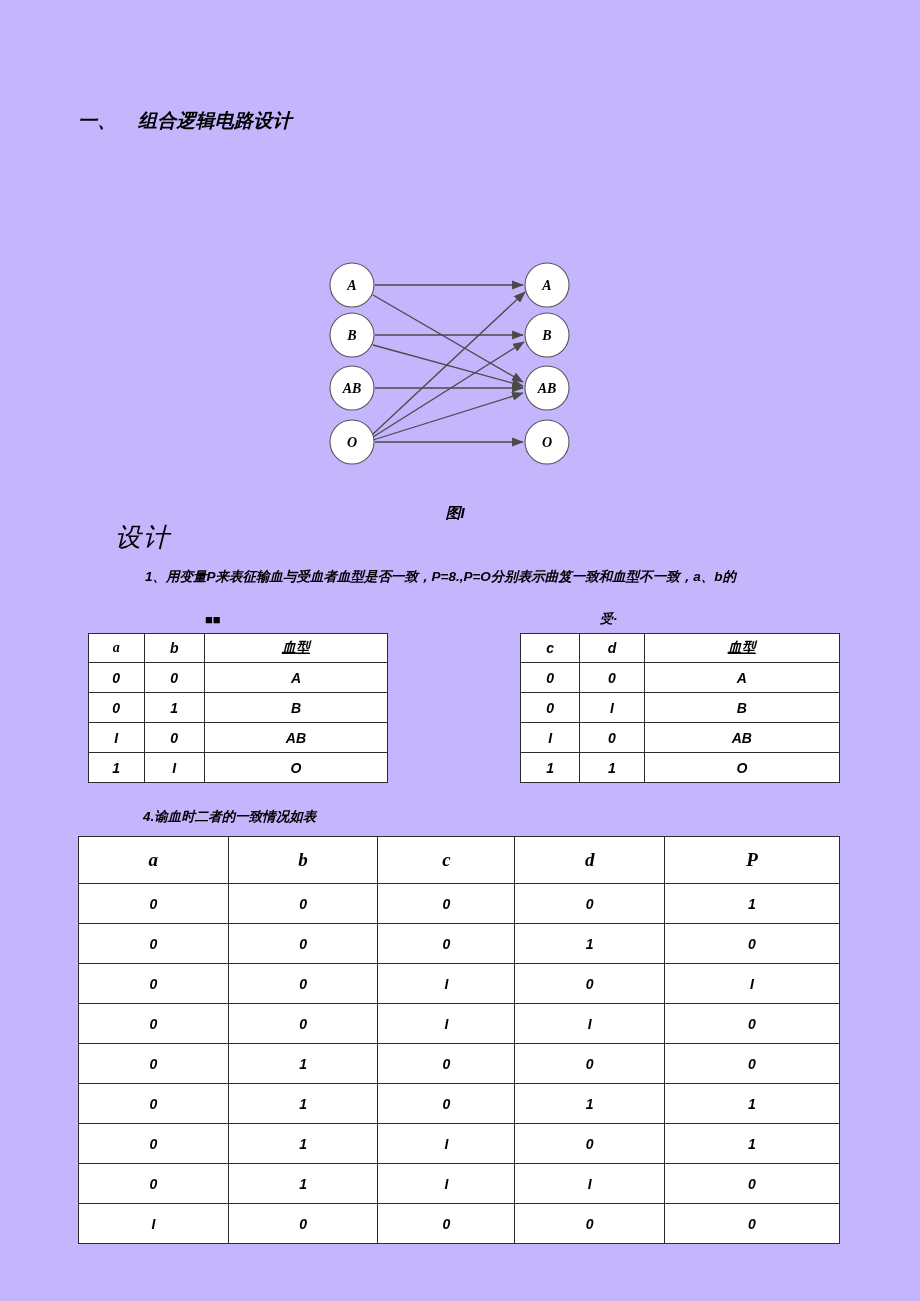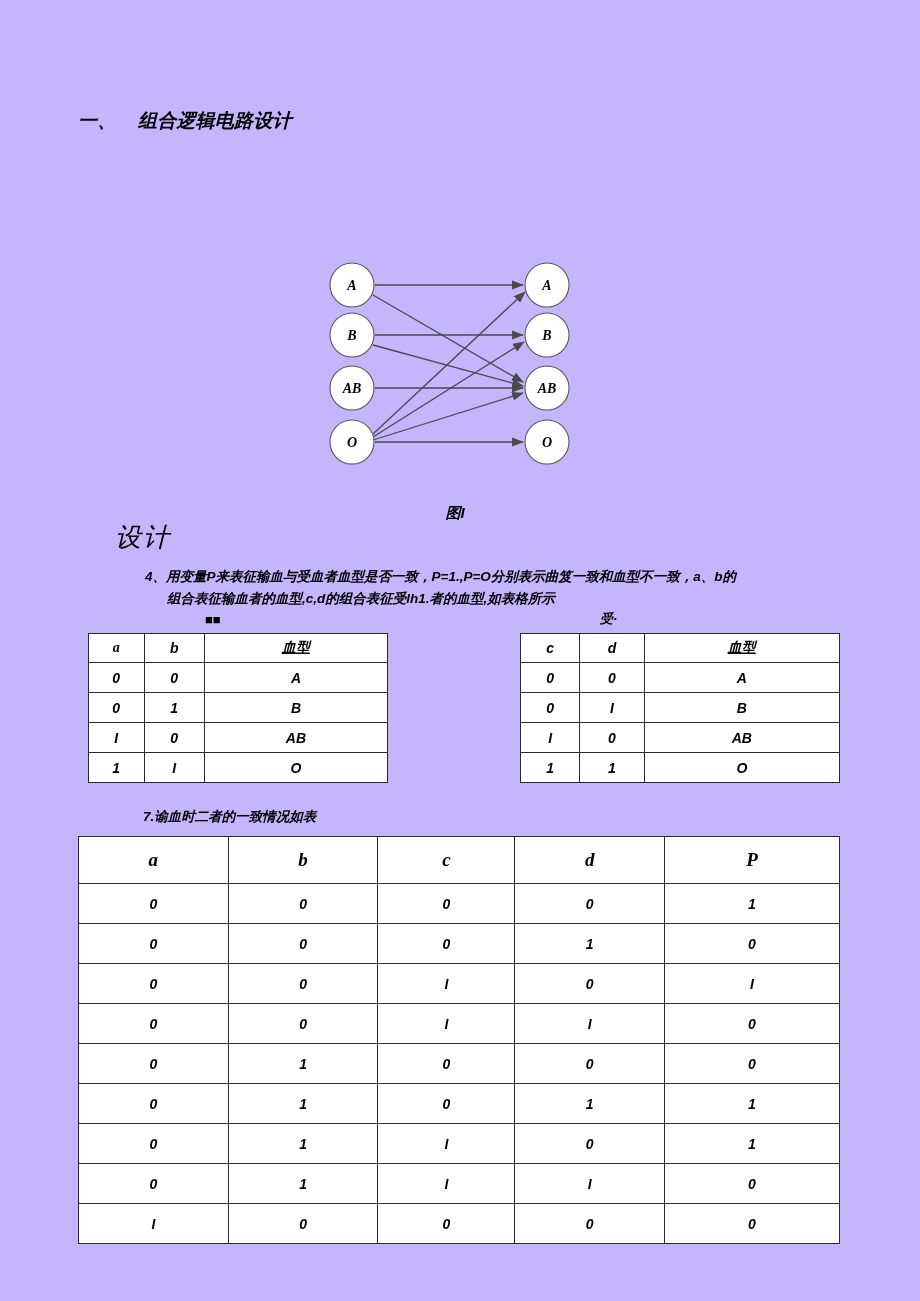--- a/index.html
+++ b/index.html
@@ -206,22 +206,21 @@
         <text x="222" y="185" text-anchor="middle" font-family="Liberation Serif, serif" font-size="14" font-weight="bold">O</text>
       </g>
     </svg>
   </div>
 
   <div class="fig-caption">图I</div>
 
   <div class="design-heading">设计</div>
 
   <div class="step1">
-    <span>4、用变量P来表征输血与受血者血型是否一致，P=1.,P=O分别表示曲笈一致和血型不一致，a、b的</span>
-    <span class="ln2">组合表征输血者的血型,c,d的组合表征受lh1.者的血型,如表格所示</span>
+    <span>1、用变量P来表征输血与受血者血型是否一致，P=8.,P=O分别表示曲笈一致和血型不一致，a、b的</span>
   </div>
 
   <div class="mini-caption" style="left:205px; top:612px;">■■</div>
 
   <table class="tbl tbl-left">
     <tbody>
         <tr>
       <td class="hdr hdr-a">a</td>
       <td class="hdr hdr-plain">b</td>
       <td class="hdr"><span class="under">血型</span></td>
@@ -274,21 +273,21 @@
       <td>AB</td>
     </tr>
     <tr>
       <td>1</td>
       <td>1</td>
       <td>O</td>
     </tr>
   </tbody>
     </table>
 
-  <div class="step2">7.谕血时二者的一致情况如表</div>
+  <div class="step2">4.谕血时二者的一致情况如表</div>
 
   <table class="tbl-big">
     <tbody>
         <tr>
       <td class="head">a</td>
       <td class="head">b</td>
       <td class="head">c</td>
       <td class="head">d</td>
       <td class="head">P</td>
     </tr>

